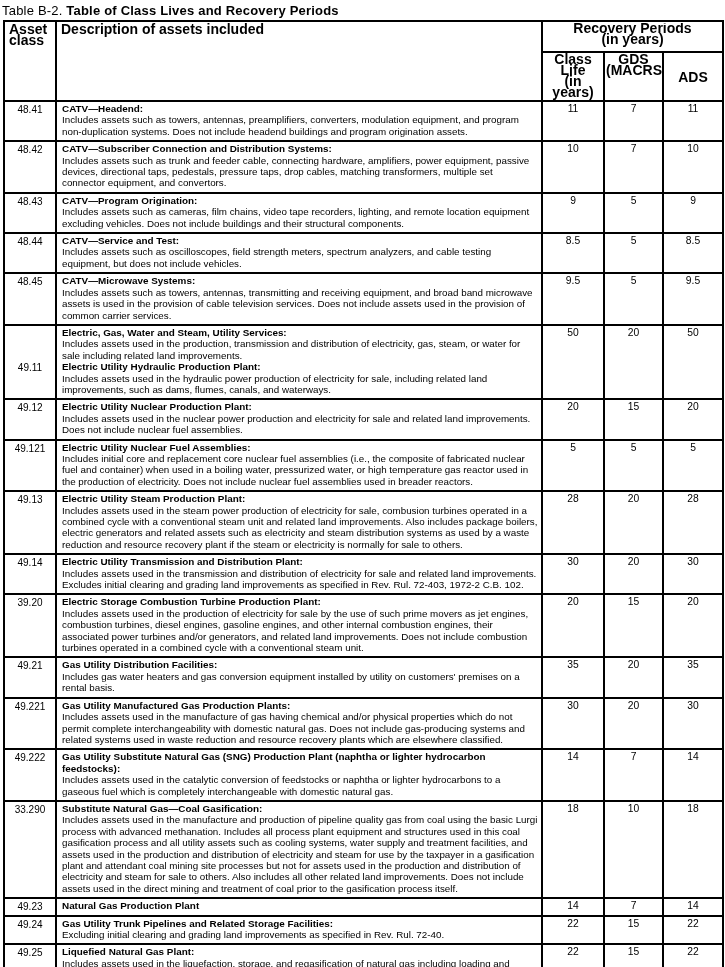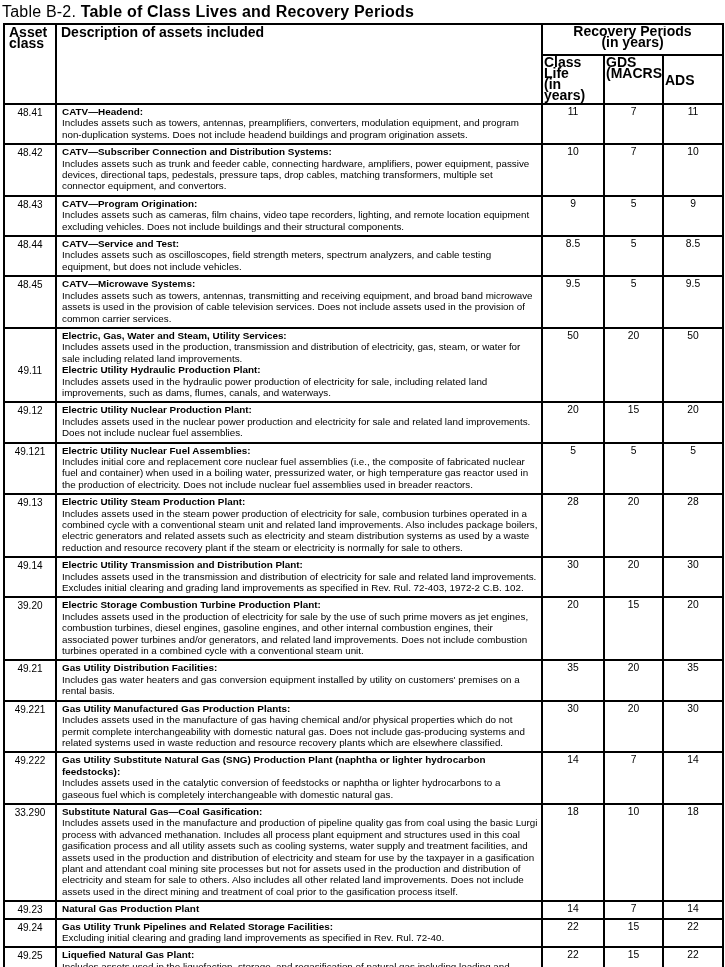--- a/index.html
+++ b/index.html
@@ -10,21 +10,21 @@
     font-family: "Liberation Sans", sans-serif;
     color: #000;
     -webkit-font-smoothing: none;
   }
   .page {
     width: 725px;
     height: 967px;
     overflow: hidden;
   }
   .doc-title {
-    font-size: 16px;
+    font-size: 13px;
     margin: 3px 0 2px 2px;
     letter-spacing: 0.2px;
     white-space: nowrap;
   }
   .doc-title .prefix { font-weight: normal; }
   .doc-title .main   { font-weight: bold; }
 
   table.classlives {
     border-collapse: collapse;
     table-layout: fixed;
@@ -52,21 +52,21 @@
   }
   .th-group {
     text-align: center;
     vertical-align: middle;
     white-space: pre-line;
     height: 27px;
     padding: 1px;
     border-radius: 15px;
   }
   .th-sub {
-    text-align: left;
+    text-align: center;
     vertical-align: middle;
     white-space: pre-line;
     height: 29px;
     padding: 1px;
   }
   .th-sub.ads { vertical-align: bottom; padding-bottom: 17px; }
 
   td.asset {
     font-weight: normal;
     font-size: 10px;

